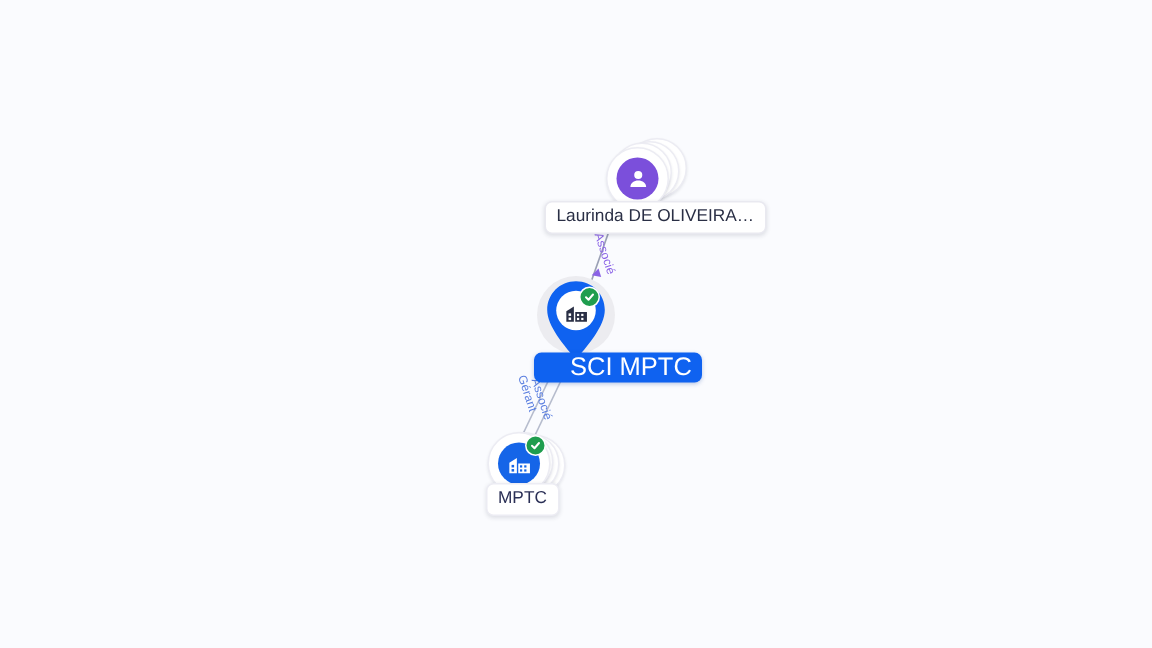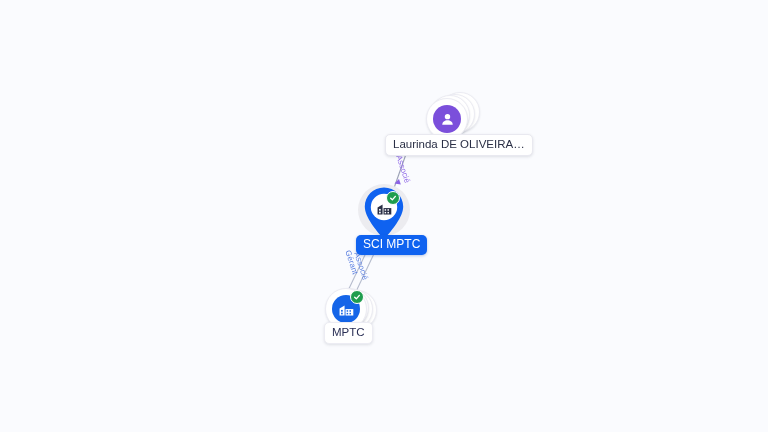--- a/index.html
+++ b/index.html
@@ -28,21 +28,21 @@
     height: 432px;
     pointer-events: none;
   }
 
   
   .node {
     position: absolute;
   }
 
   .person-node {
-    left: 426px;
+    left: 404px;
     top: 96px;
     width: 52px;
     height: 48px;
     text-align: right;
   }
   .card-stack {
     position: absolute;
     left: 0;
     top: 0;
     width: 40px;
@@ -138,22 +138,22 @@
     align-items: center;
     justify-content: center;
     box-sizing: border-box;
   }
   .company-pin-node .verified-badge { left: 26px; top: 5px; }
   .pill-label {
     position: absolute;
     background: #0f62f0;
     color: #ffffff;
     border-radius: 5px;
-    font-size: 12px;
-    padding: 3px 7px 4px 7px;
+    font-size: 17px;
+    padding: 3px 7px 4px 24px;
     white-space: nowrap;
     line-height: 13px;
     box-shadow: 0 1px 3px rgba(15,60,160,.28);
   }
   .company-pin-node .pill-label { left: -4px; top: 49px; }
 
   
   .company-circle-node {
     left: 326px;
     top: 288px;

